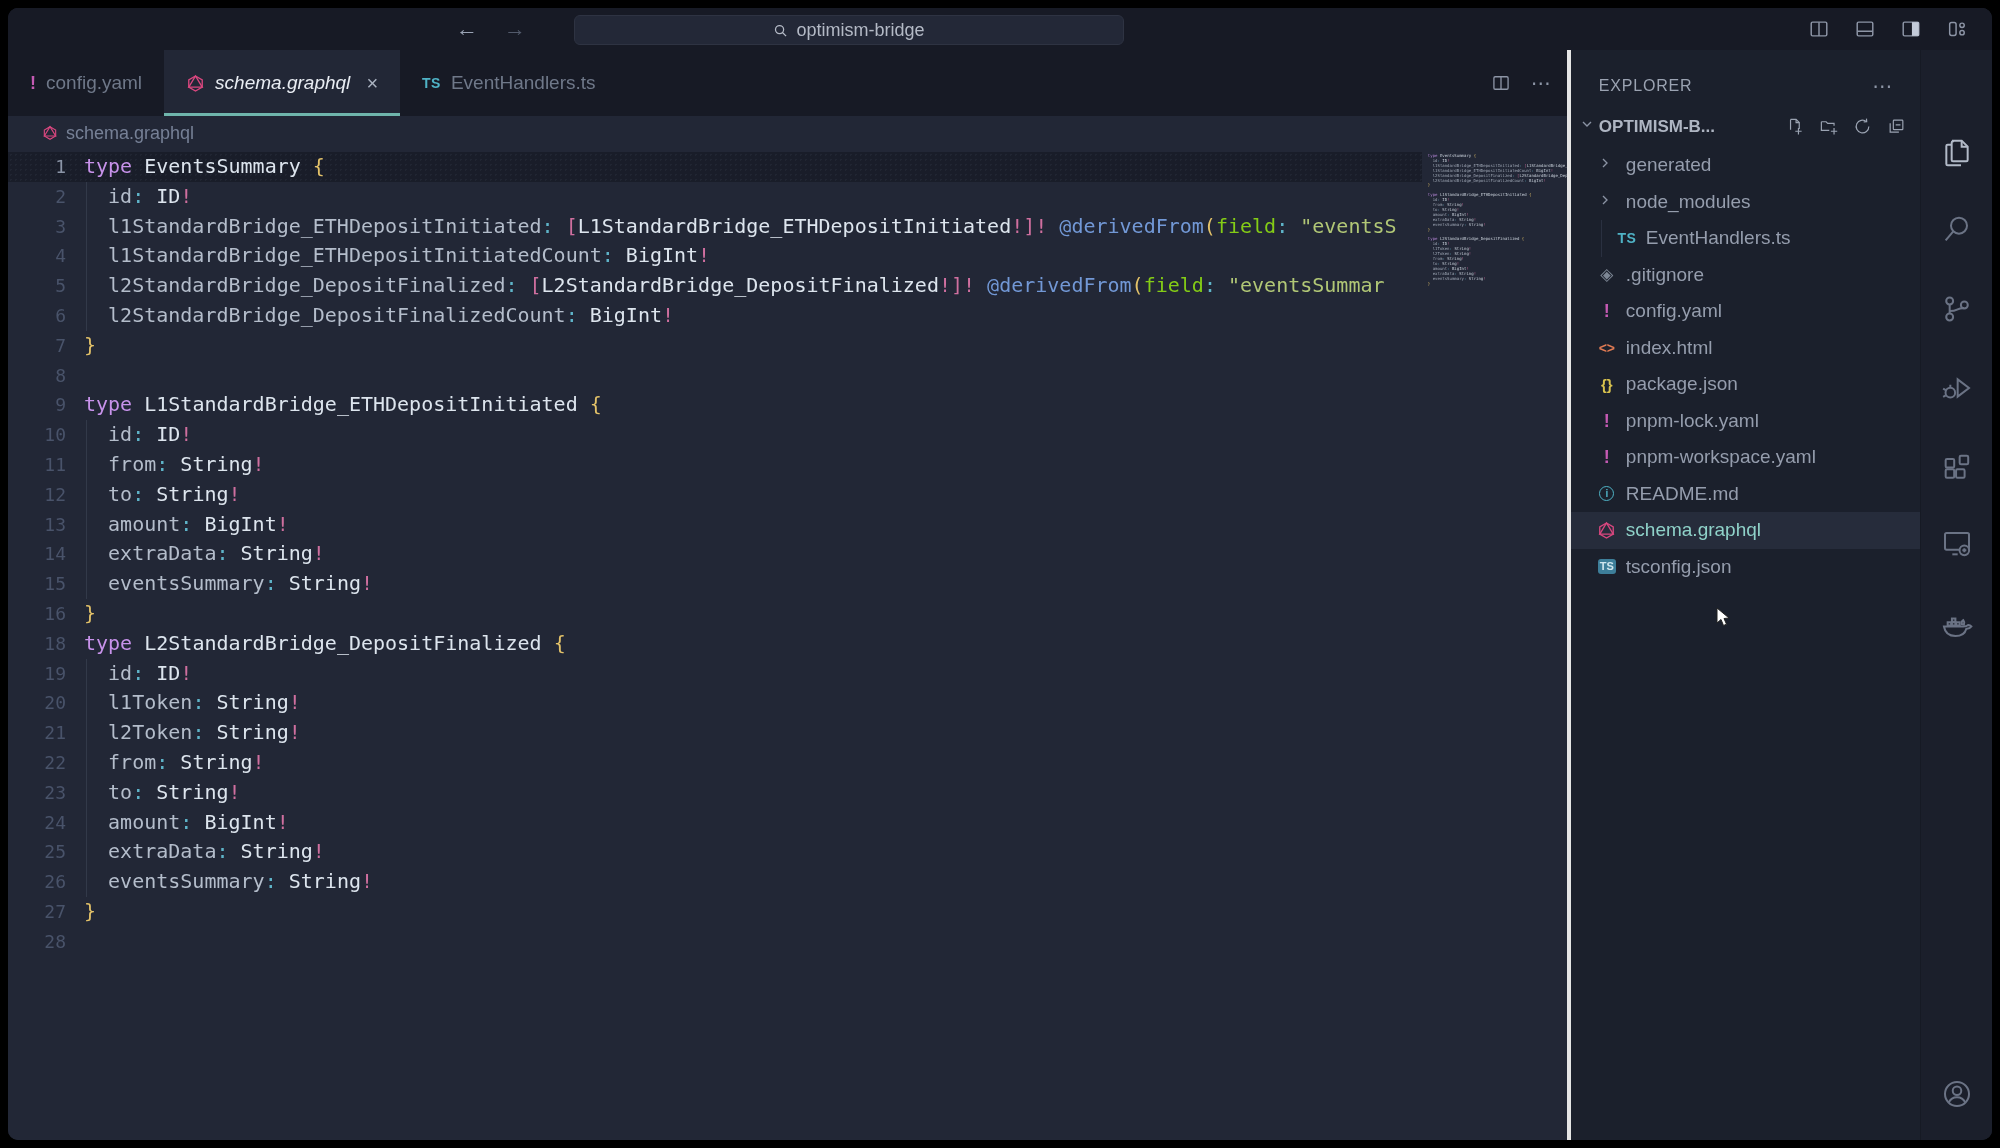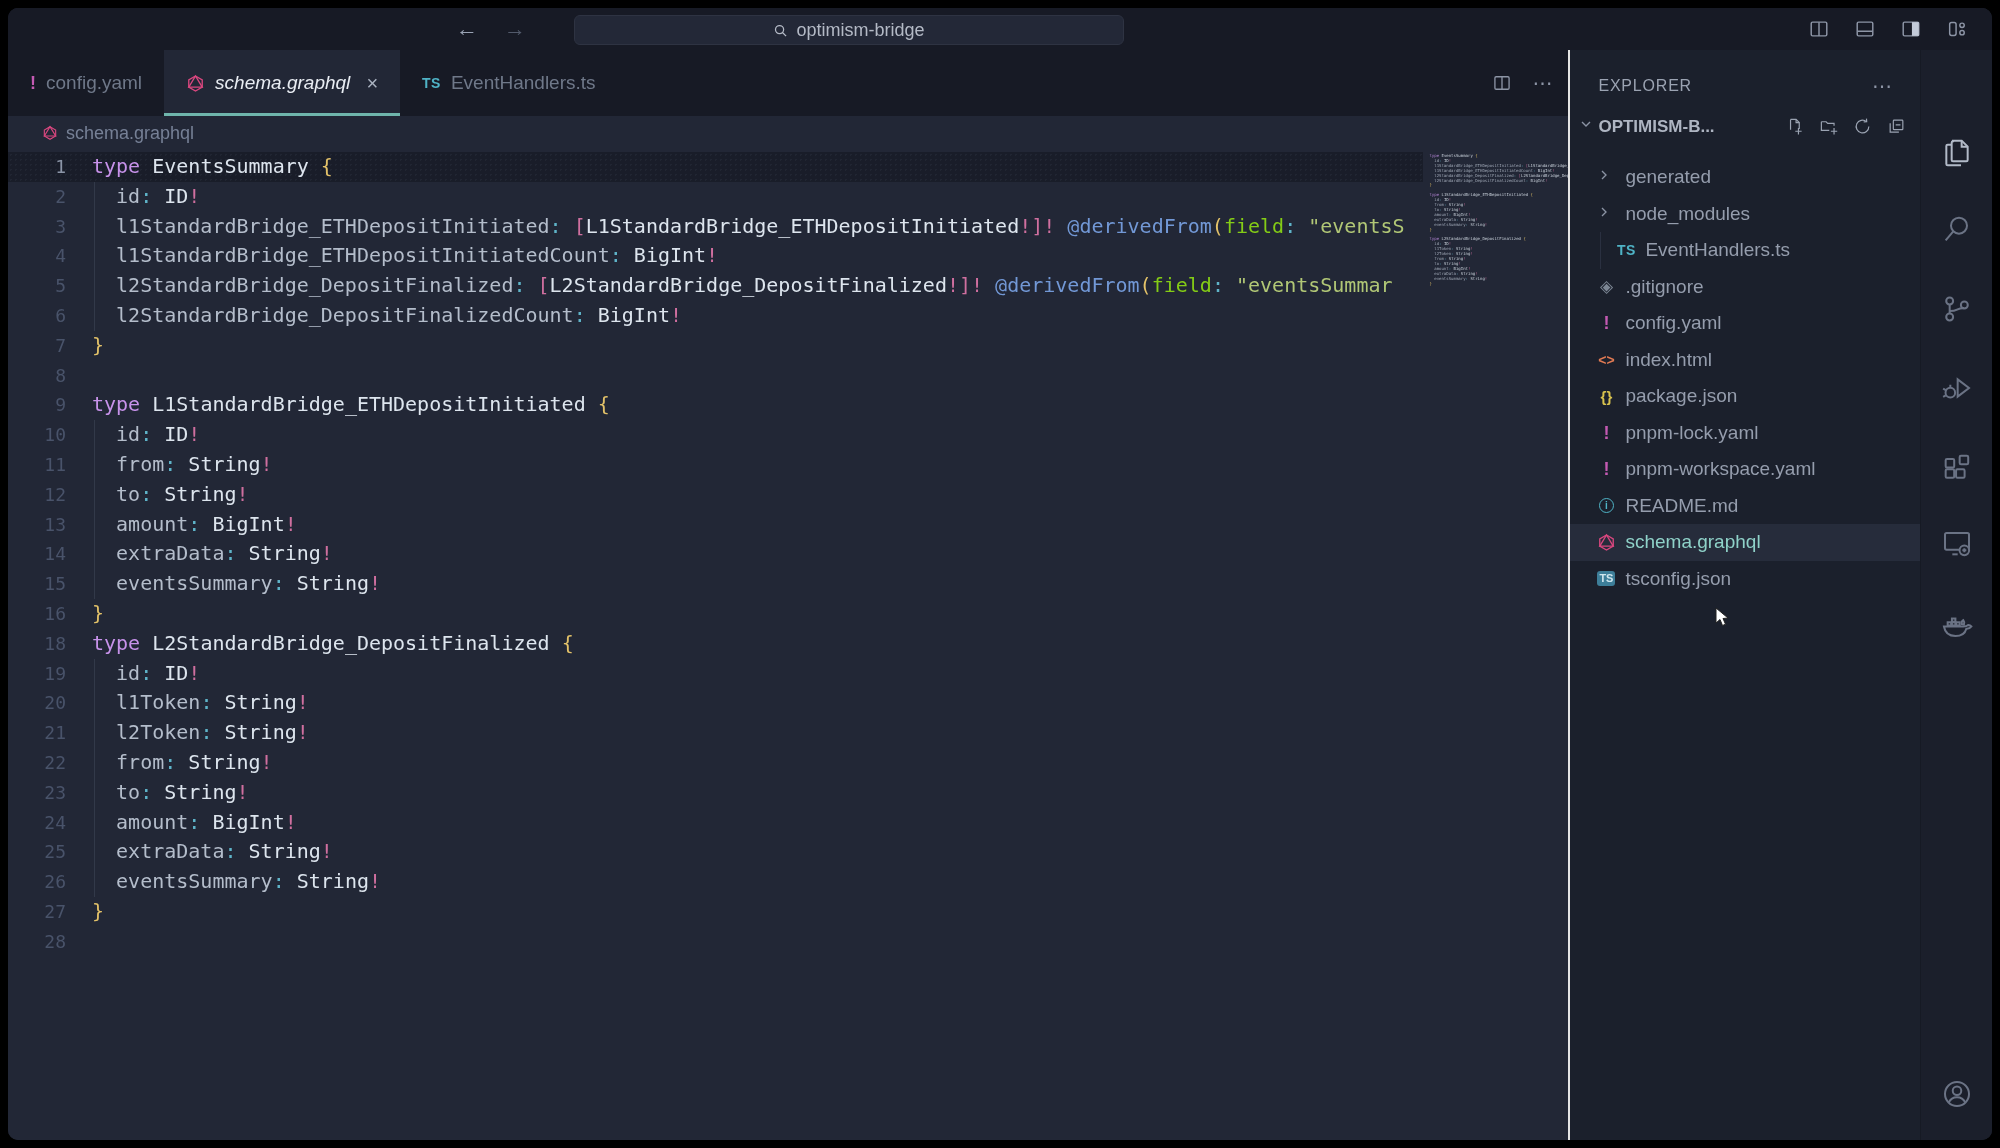--- a/index.html
+++ b/index.html
@@ -32,44 +32,44 @@
   .tab-actions svg{width:20px;height:20px;stroke:#8d95a6;fill:none;stroke-width:1.6;}
   .dots{color:#8d95a6;font-size:20px;letter-spacing:2px;}
   
   .breadcrumb{height:34px;display:flex;align-items:center;gap:8px;padding-left:34px;
     color:#768096;font-size:18px;background:#222736;}
   
   .code-area{position:relative;flex:1;overflow:hidden;padding-top:2px;
     font-family:"DejaVu Sans Mono",monospace;font-size:20px;}
   .code-row{display:flex;height:29.8px;line-height:29.8px;white-space:pre;position:relative;}
   .code-row .ln{width:58px;text-align:right;color:#49536a;flex:none;font-size:18px;}
-  .code-row .code{margin-left:26px;position:relative;}
+  .code-row .code{margin-left:18px;position:relative;}
   .code-row.current{background:#191d29;
     background-image:radial-gradient(rgba(140,150,175,0.07) 1px,transparent 1px);background-size:5px 5px;}
   .code-row.current .ln{color:#8b95a7;}
   .code-row .code.guide::before{content:"";position:absolute;left:2px;top:0;bottom:0;
     border-left:1px solid #323949;}
   .tk-kw{color:#c792ea;} .tk-ty{color:#dde5ee;} .tk-br{color:#e3c269;}
   .tk-fl{color:#b4bdcb;} .tk-pu{color:#5fb4c9;} .tk-bk{color:#cf6f9f;}
   .tk-di{color:#7298d6;} .tk-ar{color:#84cc16;} .tk-st{color:#b1c776;} .tk-tx{color:#c7cfdb;}
   
   .minimap{position:absolute;top:0;right:0;width:145px;height:160px;background:#222736;overflow:hidden;}
   .minimap-inner{padding:4px 0 0 6px;font-family:"DejaVu Sans Mono",monospace;font-size:4px;
     line-height:4.9px;white-space:pre;opacity:.85;}
   
-  .sidebar{width:350px;background:#1b202c;border-left:2px solid #e5e5e5;position:relative;
+  .sidebar{width:350px;background:#1b202c;border-left:4px solid #e5e5e5;position:relative;
     color:#959dad;font-size:19px;}
   .sb-header{display:flex;align-items:center;justify-content:space-between;
     padding:24px 26px 12px 28px;}
   .sb-title{font-size:16px;letter-spacing:.8px;color:#9ba3b2;}
   .project-row{display:flex;align-items:center;padding:6px 14px 6px 6px;font-weight:bold;color:#aeb5c2;font-size:17px;}
   .project-row .chev{margin:0 4px 0 2px;}
   .project-actions{margin-left:auto;display:flex;gap:15px;}
   .project-actions svg{width:19px;height:19px;stroke:#9ba3b2;fill:none;stroke-width:1.5;}
-  .tree{margin-top:16px;}
+  .tree{margin-top:4px;}
   .tree-row{display:flex;align-items:center;height:36.5px;padding-left:26px;position:relative;}
   .tree-row.child{padding-left:46px;}
   .tree-row.child::before{content:"";position:absolute;left:30px;top:0;bottom:0;border-left:1px solid #2a3040;}
   .tree-row.selected{background:#262c3b;}
   .tree-row.selected .lbl{color:#8fd2c9;}
   .tree-row .chev{width:20px;flex:none;}
   .tree-row .lbl{margin-left:9px;}
   .tree-row .icon-slot{width:20px;flex:none;display:flex;justify-content:center;align-items:center;}
   .chev svg{width:16px;height:16px;stroke:#8b93a4;fill:none;stroke-width:2;}
   

